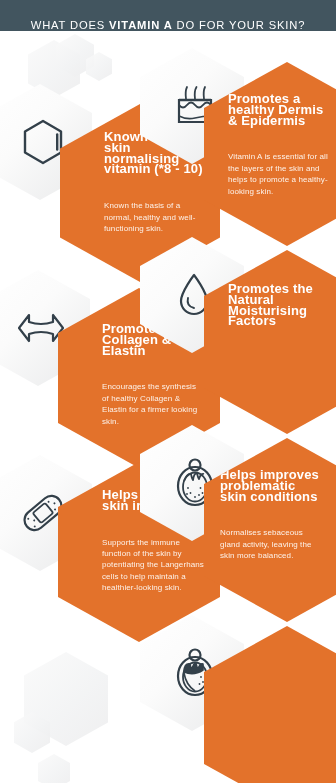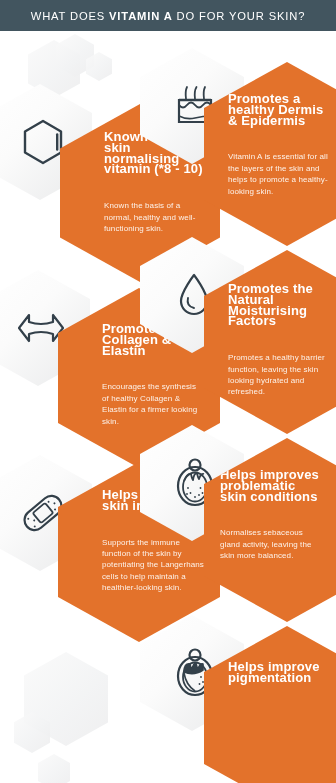--- a/index.html
+++ b/index.html
@@ -9,21 +9,21 @@
     font-family:"Liberation Sans", sans-serif;
     overflow:hidden;
     position:relative;
   }
   #infographic { position:relative; width:336px; height:783px; background:#fff; overflow:hidden; }
 
   
   .header-bar {
     position:absolute; top:0; left:0; width:336px; height:31px;
     background:#42555f;
-    display:flex; align-items:center; justify-content:center;
+    display:flex; align-items:flex-end; justify-content:center;
   }
   .header-title {
     color:#ffffff; font-size:11.2px; letter-spacing:.85px;
     font-weight:400; white-space:nowrap;
   }
   .header-title b { font-weight:700; }
 
   
   .deco {
     position:absolute;
@@ -130,21 +130,20 @@
   <div class="pair" style="top:0;">
     <div class="hex hex-icon" style="left:140px; top:237px; width:104px; height:116px;">
       <svg class="icon-svg" width="34" height="46" viewBox="0 0 34 46" style="margin-left:4px;">
         <path d="M17 3 C17 3 4 20 4 29 a13 13 0 0 0 26 0 C30 20 17 3 17 3 Z" fill="none" stroke="#33404a" stroke-width="2.2" stroke-linejoin="round"></path>
         <path d="M11 26 q-2 8 6 10" fill="none" stroke="#33404a" stroke-width="1.9" stroke-linecap="round"></path>
       </svg>
     </div>
     <div class="hex hex-text" style="left:204px; top:250px; width:166px; height:184px;">
       <div class="inner" style="left:24px; top:34px; width:106px;">
         <div class="card-title">Promotes the Natural Moisturising Factors</div>
-        <div class="card-body">Promotes a healthy barrier function, leaving the skin looking hydrated and refreshed.</div>
       </div>
     </div>
   </div>
 
   <div class="pair" style="top:0;">
     <div class="hex hex-icon" style="left:-12px; top:455px; width:104px; height:116px;">
       <svg class="icon-svg" width="50" height="46" viewBox="0 0 50 46" style="margin-left:6px;">
         <g transform="rotate(-40 25 23)">
           <rect x="4" y="13" width="42" height="20" rx="10" fill="none" stroke="#33404a" stroke-width="2.2"></rect>
           <rect x="17" y="16.5" width="16" height="13" rx="2" fill="none" stroke="#33404a" stroke-width="1.8"></rect>
@@ -197,18 +196,17 @@
         <circle cx="23" cy="8" r="5.5" fill="none" stroke="#33404a" stroke-width="2.2"></circle>
         <path d="M12 25 q0 -9 6 -8 q1 5 2 6 q1 -7 4 -7 q1 5 2 6 q2 -6 5 -5 l0 6 q-9 6 -19 2 Z" fill="#33404a" stroke="#33404a" stroke-width="1.6" stroke-linejoin="round"></path>
         <path d="M12 26 q2 12 11 18" fill="none" stroke="#33404a" stroke-width="1.6"></path>
         <circle cx="29" cy="30" r="0.9" fill="#33404a"></circle>
         <circle cx="31" cy="35" r="0.9" fill="#33404a"></circle>
         <circle cx="27.5" cy="37" r="0.9" fill="#33404a"></circle>
       </svg>
     </div>
     <div class="hex hex-text" style="left:204px; top:626px; width:166px; height:184px;">
       <div class="inner" style="left:24px; top:36px; width:104px;">
-        <div class="card-title">Helps improve pigmentation</div>
       </div>
     </div>
   </div>
 
 </div>
 
 </body></html>

